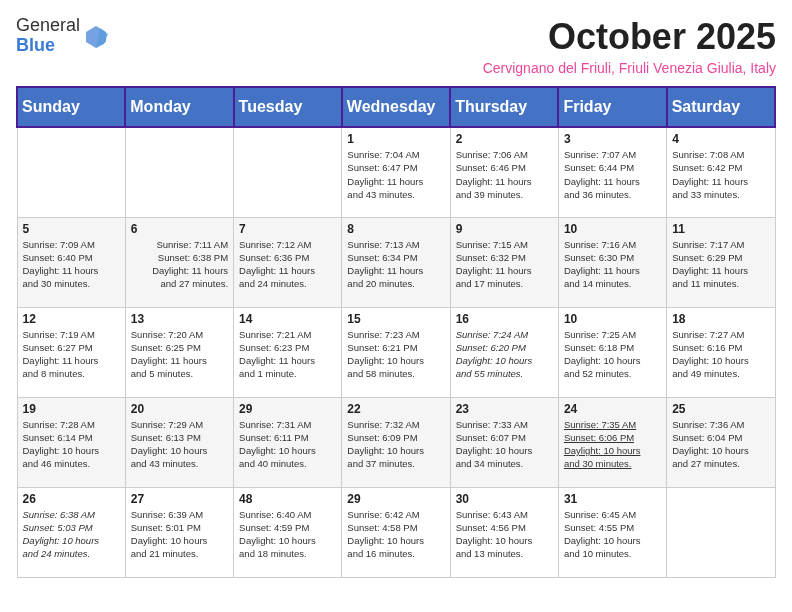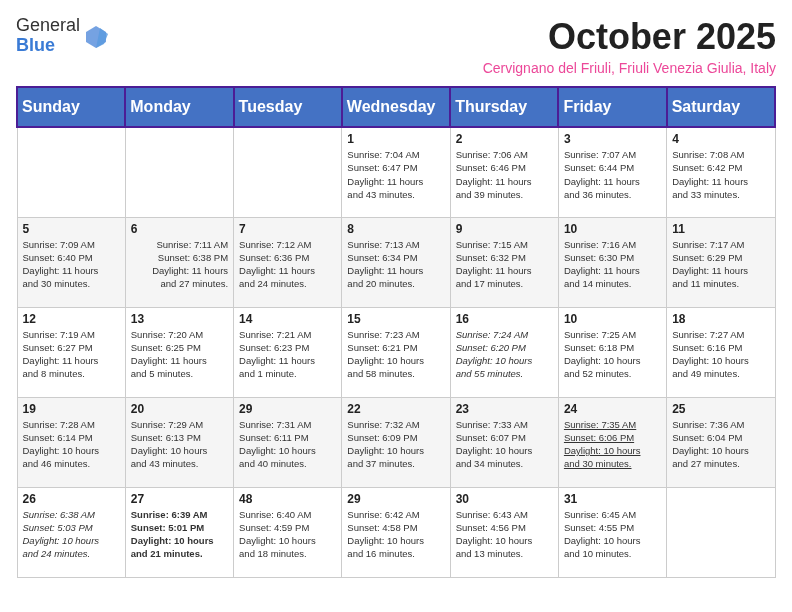--- a/index.html
+++ b/index.html
@@ -317,21 +317,21 @@
       <tr>
         <td>
           <div class="day-number">26</div>
           <div class="day-detail" style="white-space: pre-line; font-style: italic;">Sunrise: 6:38 AM
 Sunset: 5:03 PM
 Daylight: 10 hours
 and 24 minutes.</div>
         </td>
         <td>
           <div class="day-number">27</div>
-          <div class="day-detail" style="white-space: pre-line; font-weight: bold;">Sunrise: 6:39 AM
+          <div class="day-detail" style="white-space: pre-line;">Sunrise: 6:39 AM
 Sunset: 5:01 PM
 Daylight: 10 hours
 and 21 minutes.</div>
         </td>
         <td>
           <div class="day-number">48</div>
           <div class="day-detail" style="white-space: pre-line;">Sunrise: 6:40 AM
 Sunset: 4:59 PM
 Daylight: 10 hours
 and 18 minutes.</div>

